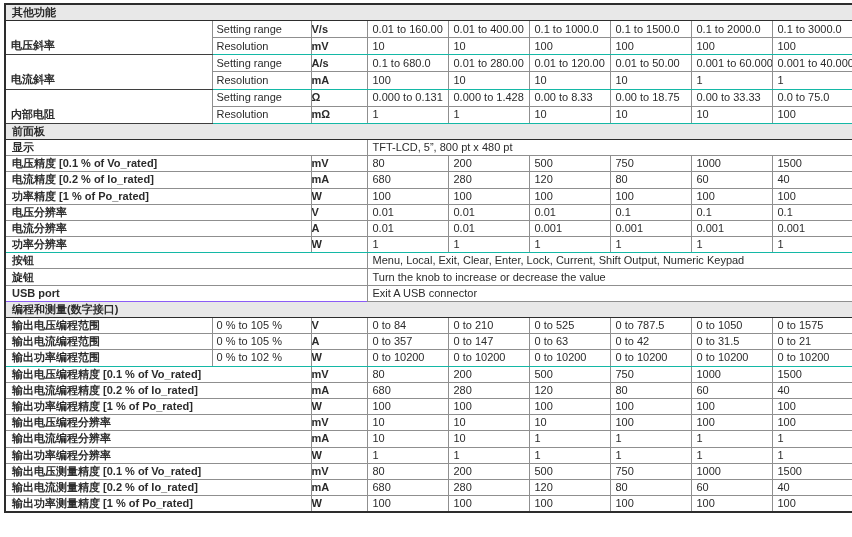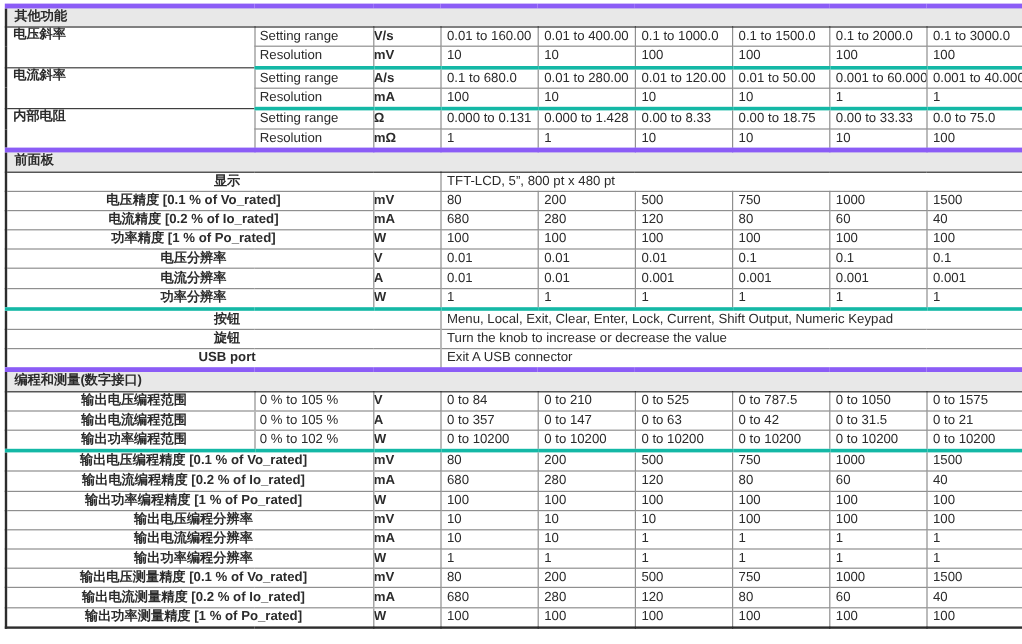--- a/index.html
+++ b/index.html
@@ -21,31 +21,31 @@
     height:15.2px;
     line-height:13px;
     padding:0 0 0 5px;
     vertical-align:middle;
     overflow:hidden;
     white-space:nowrap;
   }
   tr.sec td{
     background:#e8e8e8;
     font-weight:bold;
-    border-top:4px solid #8b5cf6;
+    border-top:1px solid #8b5cf6;
     border-bottom:1px solid #2d2d2d;
     padding-left:6px;
   }
-  td.lbl{font-weight:bold;padding-left:6px;text-align:center;}
+  td.lbl{font-weight:bold;padding-left:6px;}
   td.sub{font-weight:normal;padding-left:4px;}
   td.unit{text-align:left;padding:0;font-weight:bold;}
   td.val{font-weight:normal;}
-  td.glbl{font-weight:bold;vertical-align:top;padding-top:0;border-bottom:1px solid #3f3f3f;}
+  td.glbl{font-weight:bold;vertical-align:top;padding-top:18px;border-bottom:1px solid #3f3f3f;}
   td.nodiv{border-bottom:none;}
-  tr.be td{border-bottom:3px solid #14b8a6;}
+  tr.be td{border-bottom:1px solid #14b8a6;}
 </style>
 </head>
 <body>
 
 <div class="wrap">
   <table class="spec">
     <colgroup>
       <col style="width:207px">
       <col style="width:99px">
       <col style="width:56px">

